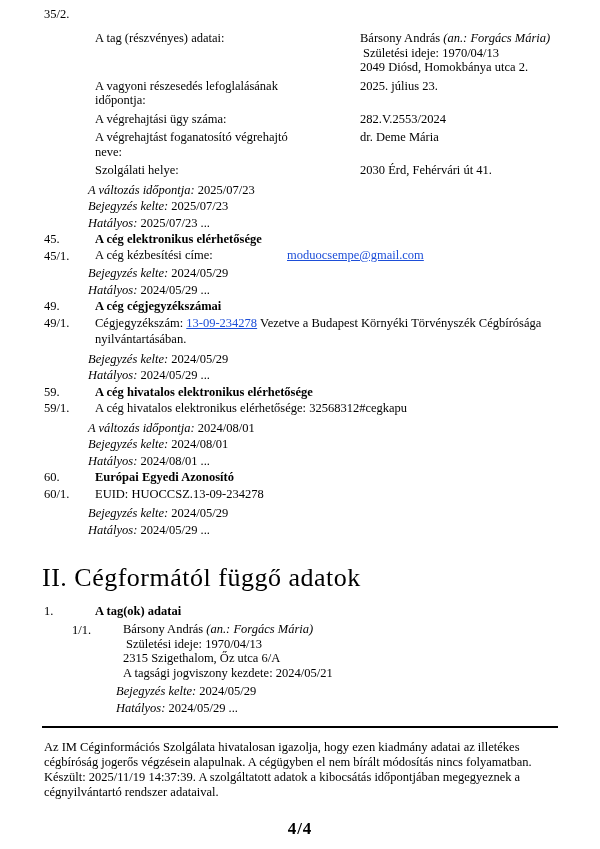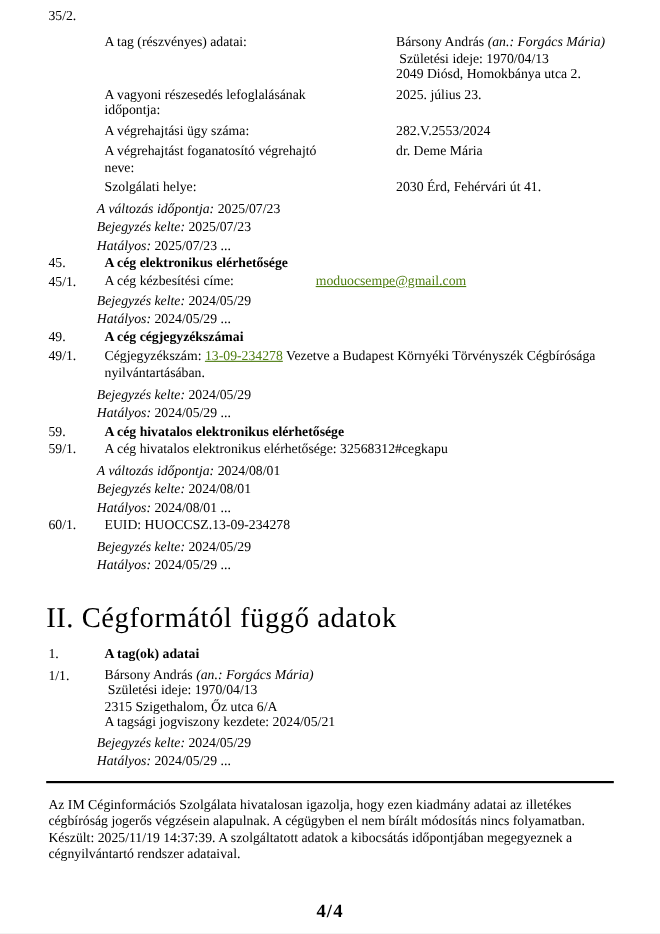--- a/index.html
+++ b/index.html
@@ -39,21 +39,21 @@
   .divider {
     border:none; border-top:2px solid #000;
     margin:10px 0 0 -2px;
   }
   .footer { margin-top:12px; line-height:15px; }
   .pagenum {
     position:absolute; left:0; right:0; bottom:10px;
     text-align:center; font-weight:bold; font-size:17px;
     letter-spacing:1px;
   }
-  a.doclink { color:#4d7c0f; text-decoration:underline;text-align:center; }
+  a.doclink { color:#1d4ed8; text-decoration:underline;text-align:center; }
   .mb3 { margin-bottom:3px; }
 </style>
 </head>
 <body>
 
 <div class="page">
 
   <div class="lone-num">35/2.</div>
 
   <div class="indent">
@@ -131,36 +131,40 @@
     <div class="num">59/1.</div>
     <div class="rbody">
       <div class="mb3">A cég hivatalos elektronikus elérhetősége: 32568312#cegkapu</div>
       <div class="meta"><span class="mlbl">A változás időpontja:</span> <span>2024/08/01</span></div>
       <div class="meta"><span class="mlbl">Bejegyzés kelte:</span> <span>2024/08/01</span></div>
       <div class="meta"><span class="mlbl">Hatályos:</span> <span>2024/08/01 ...</span></div>
     </div>
   </div>
 
   <div class="row">
+    <div class="num">60.</div>
+    <div class="rbody title">Európai Egyedi Azonosító</div>
+  </div>
+  <div class="row">
     <div class="num">60/1.</div>
     <div class="rbody">
       <div class="mb3">EUID: HUOCCSZ.13-09-234278</div>
       <div class="meta"><span class="mlbl">Bejegyzés kelte:</span> <span>2024/05/29</span></div>
       <div class="meta"><span class="mlbl">Hatályos:</span> <span>2024/05/29 ...</span></div>
     </div>
   </div>
 
   <div class="h2">II. Cégformától függő adatok</div>
 
   <div class="sec2-block">
     <div class="row">
       <div class="num">1.</div>
       <div class="rbody title">A tag(ok) adatai</div>
     </div>
-    <div class="row" style="margin-top:3px;">
+    <div class="row" style="margin-top:3px;margin-left:28px;">
       <div class="num">1/1.</div>
       <div class="rbody">
         <div class="nameblock">
           <div><span>Bársony András</span> <span class="it">(an.: Forgács Mária)</span></div>
           <div class="sp">Születési ideje: 1970/04/13</div>
           <div>2315 Szigethalom, Őz utca 6/A</div>
           <div class="mb3">A tagsági jogviszony kezdete: 2024/05/21</div>
         </div>
         <div class="meta"><span class="mlbl">Bejegyzés kelte:</span> <span>2024/05/29</span></div>
         <div class="meta"><span class="mlbl">Hatályos:</span> <span>2024/05/29 ...</span></div>

